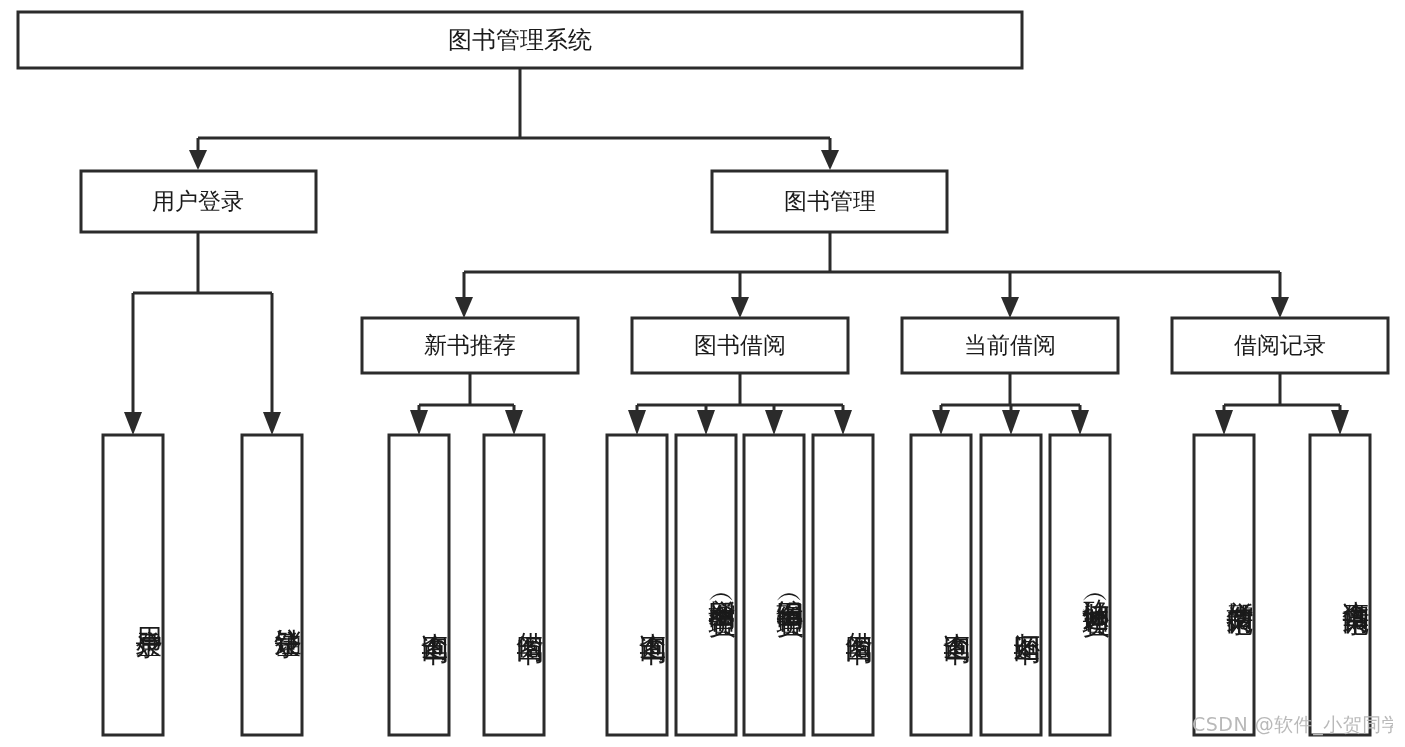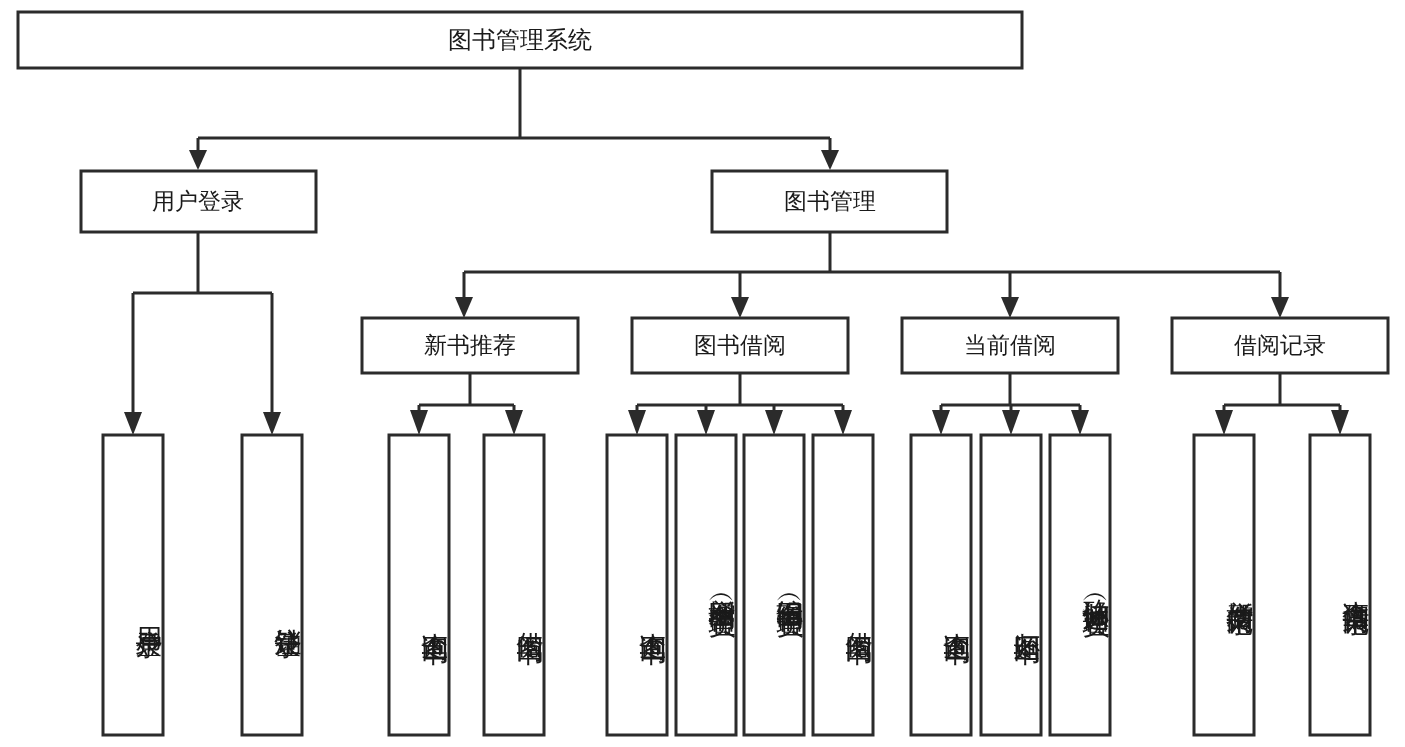--- a/index.html
+++ b/index.html
@@ -219,14 +219,15 @@
   <div class="vlabel" style="left:744px; top:443px; width:60px; height:285px;">编辑图书（管理员）</div>
   <div class="vlabel" style="left:813px; top:505px; width:60px; height:220px;">借阅图书</div>
 
   <div class="vlabel" style="left:911px; top:505px; width:60px; height:220px;">查询图书</div>
   <div class="vlabel" style="left:981px; top:505px; width:60px; height:220px;">归还图书</div>
   <div class="vlabel" style="left:1050px; top:443px; width:60px; height:285px;">确认归还（管理员）</div>
 
   <div class="vlabel" style="left:1194px; top:450px; width:60px; height:270px;">新增借阅记录</div>
   <div class="vlabel" style="left:1310px; top:450px; width:60px; height:270px;">查询借阅记录</div>
 
+  <div class="watermark" style="left:1192px; top:712px;">CSDN @软件_小贺同学</div>
 
 </div>
 
 </body></html>

